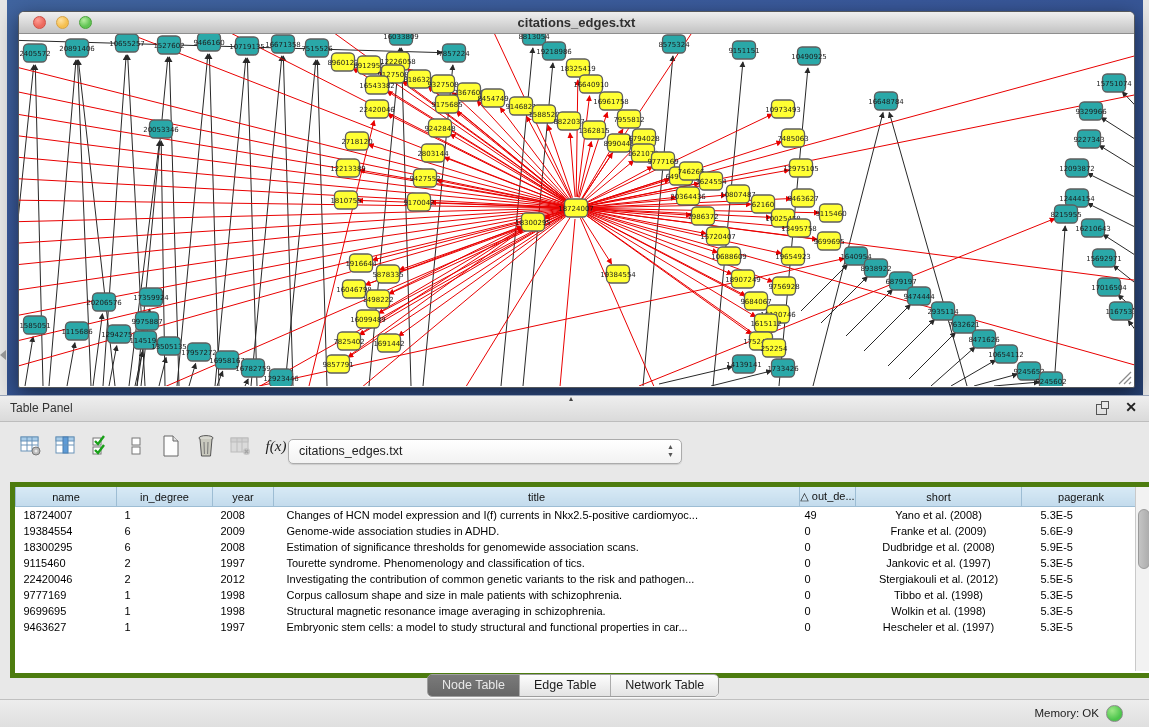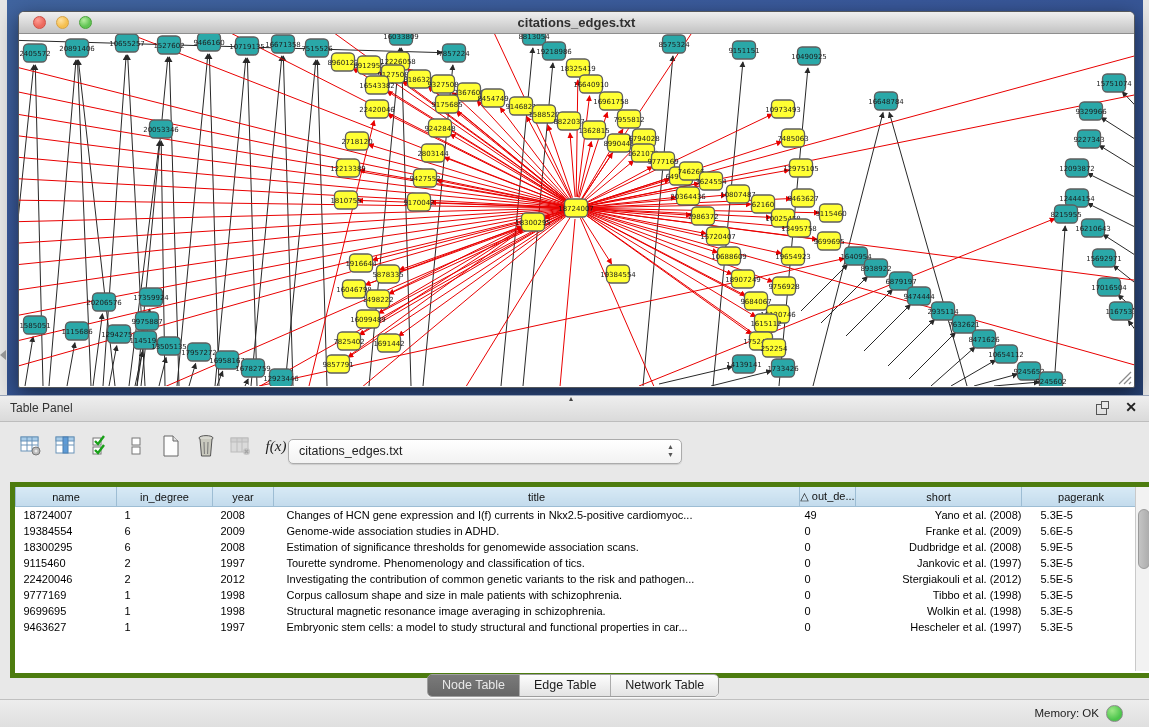--- a/index.html
+++ b/index.html
@@ -50,21 +50,21 @@
   #table-select .arrows{position:absolute;right:7px;top:3px;font-size:7px;color:#555;line-height:8px;text-align:center;}
 
   #table-wrap{position:absolute;left:10px;top:87px;width:1136px;height:186px;
     background:#fff;border:5px solid #4d7c0f;}
   table{border-collapse:collapse;table-layout:fixed;width:1120px;}
   th{background:linear-gradient(#D8EAF6,#C3DBEC);border:1px solid #9DBDD4;border-top:none;
      font-size:11px;font-weight:normal;color:#111;height:19px;padding:0;text-align:center;overflow:hidden;white-space:nowrap;}
   td{font-size:11px;color:#000;height:16px;padding:0 0 0 8px;white-space:nowrap;overflow:hidden;}
   td.c-title{padding-left:13px;}
   td.c-out{padding-left:5px;}
-  td.c-short{text-align:right;padding-left:0;}
+  td.c-short{text-align:center;padding-left:0;}
   td.c-page{padding-left:19px;}
   #vscroll{position:absolute;right:0;top:0;width:15px;height:184px;background:#F2F2F2;border-left:1px solid #C9C9C9;}
   #vthumb{position:absolute;left:2px;top:22px;width:10px;height:58px;border-radius:6px;
     background:linear-gradient(90deg,#C4C4C4,#ADADAD);border:1px solid #9a9a9a;}
 
   #tabbar{position:absolute;left:0;top:277px;width:1149px;height:27px;}
   #segmented{position:absolute;left:427px;top:2px;height:21px;display:flex;
     border:1px solid #9E9E9E;border-radius:5px;overflow:hidden;box-shadow:0 1px 0 rgba(255,255,255,.7);}
   .seg{font-size:12.5px;padding:3px 14px 0 14px;background:linear-gradient(#FDFDFD,#E3E3E3);
     color:#1c1c1c;border-right:1px solid #ABABAB;}
@@ -840,33 +840,33 @@
               <th style="width: 55px;">△ out_de...</th>
               <th style="width: 165px;">short</th>
               <th style="width: 118px;">pagerank</th>
             </tr>
           </thead>
         <tbody id="tbody">
             <tr>
               <td>18724007</td>
               <td>1</td>
               <td>2008</td>
-              <td class="c-title">Changes of HCN gene expression and I(f) currents in Nkx2.5-positive cardiomyoc...</td>
+              <td class="c-title">Changes of HCN model expression and I(f) currents in Nkx2.5-positive cardiomyoc...</td>
               <td class="c-out">49</td>
               <td class="c-short">Yano et al. (2008)</td>
               <td class="c-page">5.3E-5</td>
             </tr>
             <tr>
               <td>19384554</td>
               <td>6</td>
               <td>2009</td>
               <td class="c-title">Genome-wide association studies in ADHD.</td>
               <td class="c-out">0</td>
               <td class="c-short">Franke et al. (2009)</td>
-              <td class="c-page">5.6E-5</td>
+              <td class="c-page">5.6E-9</td>
             </tr>
             <tr>
               <td>18300295</td>
               <td>6</td>
               <td>2008</td>
               <td class="c-title">Estimation of significance thresholds for genomewide association scans.</td>
               <td class="c-out">0</td>
               <td class="c-short">Dudbridge et al. (2008)</td>
               <td class="c-page">5.9E-5</td>
             </tr>

